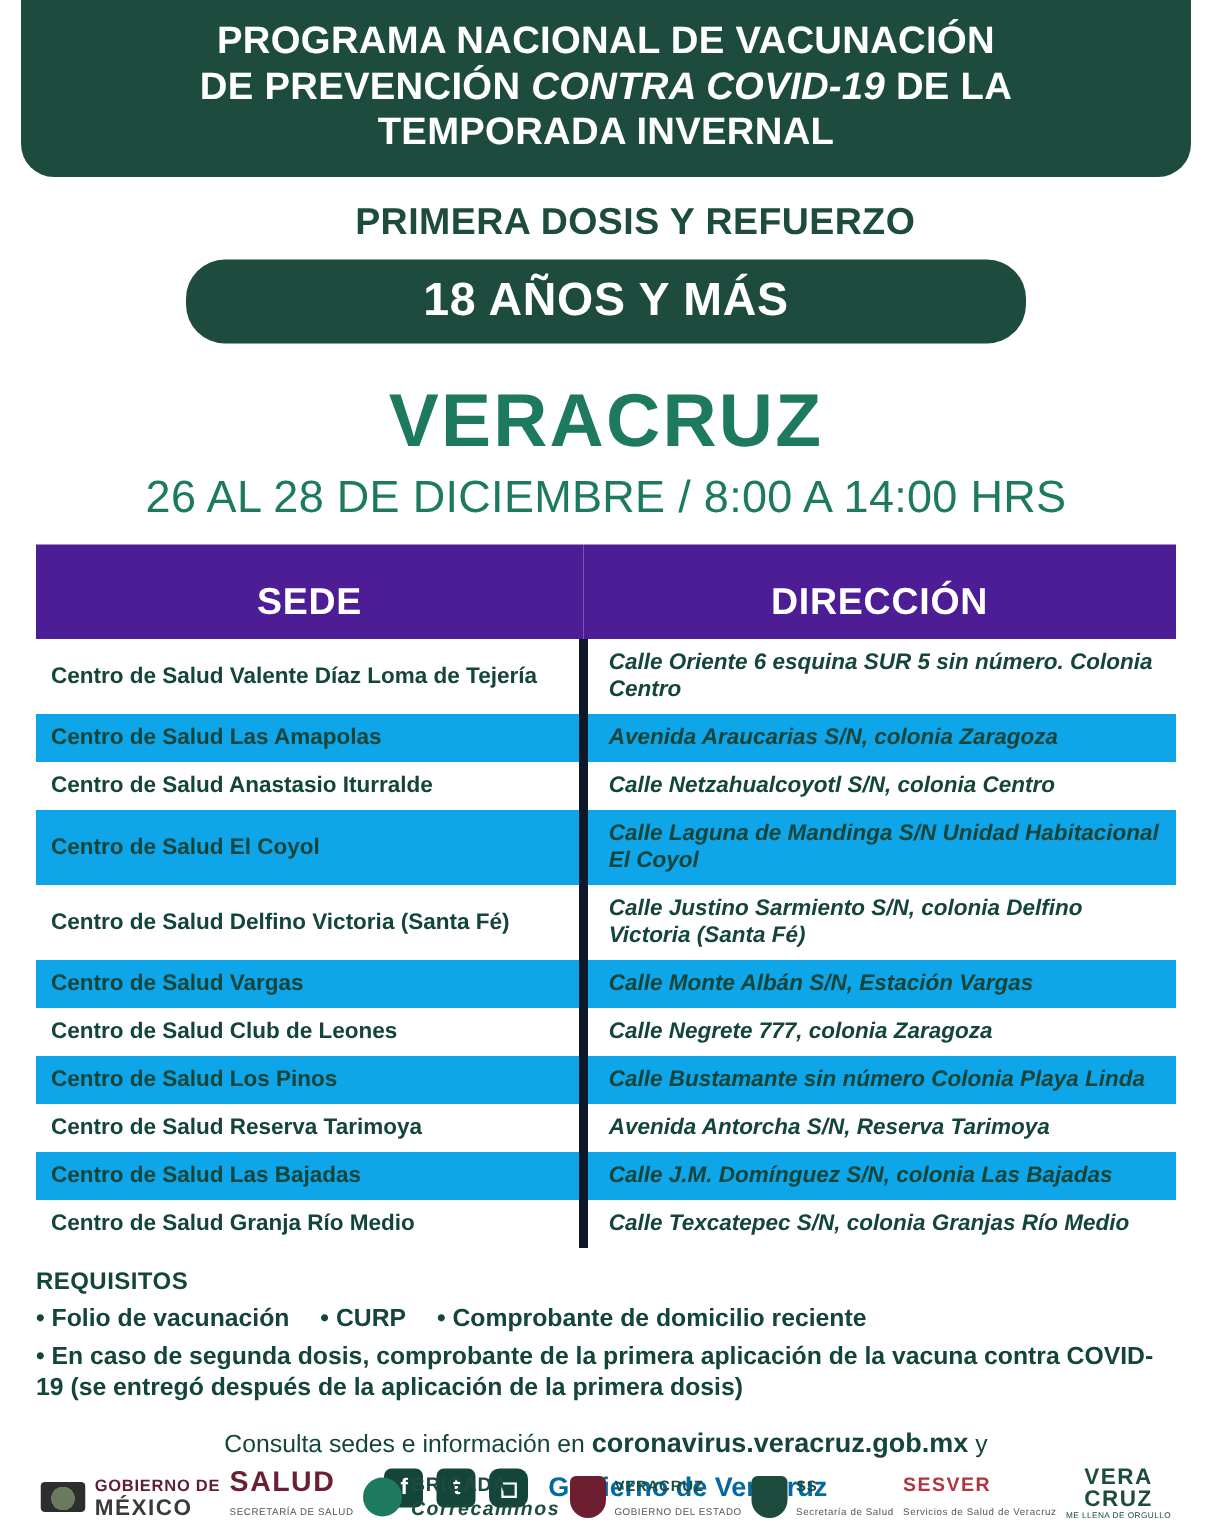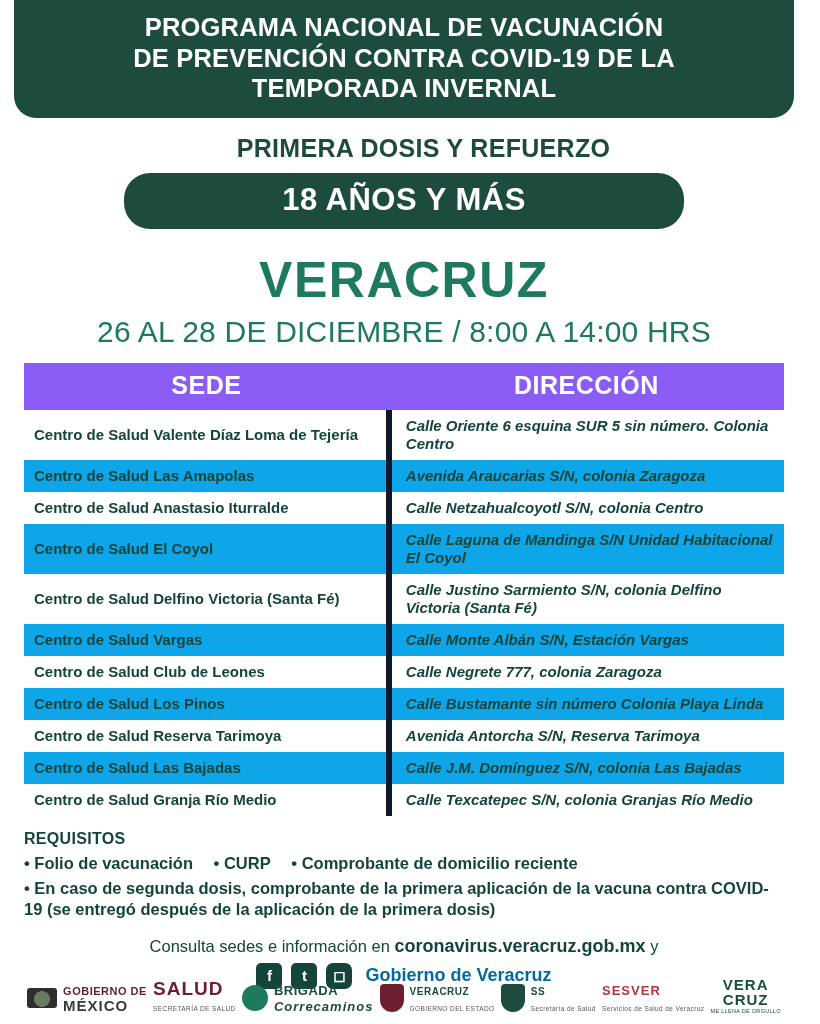--- a/index.html
+++ b/index.html
@@ -23,21 +23,21 @@
     width: 780px;
     margin: 0 auto;
   }
   .header-banner .line {
     font-weight: bold;
     font-size: 25.5px;
     letter-spacing: 0.2px;
     line-height: 1.20;
     text-transform: uppercase;
   }
-  .header-banner .ital { }
+  .header-banner .ital { font-style: italic; }
 
   
   .subtitle {
     text-align: center;
     font-weight: bold;
     font-size: 25px;
     color: #1d4b3e;
     margin-top: 16px;
     letter-spacing: 0.3px;
     padding-left: 39px;
@@ -68,25 +68,25 @@
     font-size: 30px;
     font-weight: normal;
     margin-top: 6px;
     letter-spacing: 0.2px;
   }
 
   
   .table-wrap { width: 760px; margin: 14px auto 0 auto; }
   table { width: 100%; border-collapse: collapse; table-layout: fixed; }
   thead th {
-    background: #8b5cf6;
+    background: #4c1d95;
     color: #ffffff;
     font-size: 25px;
     font-weight: bold;
-    padding: 8px 0 10px 0;
+    padding: 24px 0 10px 0;
     letter-spacing: 0.5px;
   }
   thead th.col-sede { width: 48%; }
   thead th.col-dir { width: 52%; }
   tbody td {
     padding: 7px 10px;
     vertical-align: middle;
     font-size: 15px;
     line-height: 1.2;
   }

